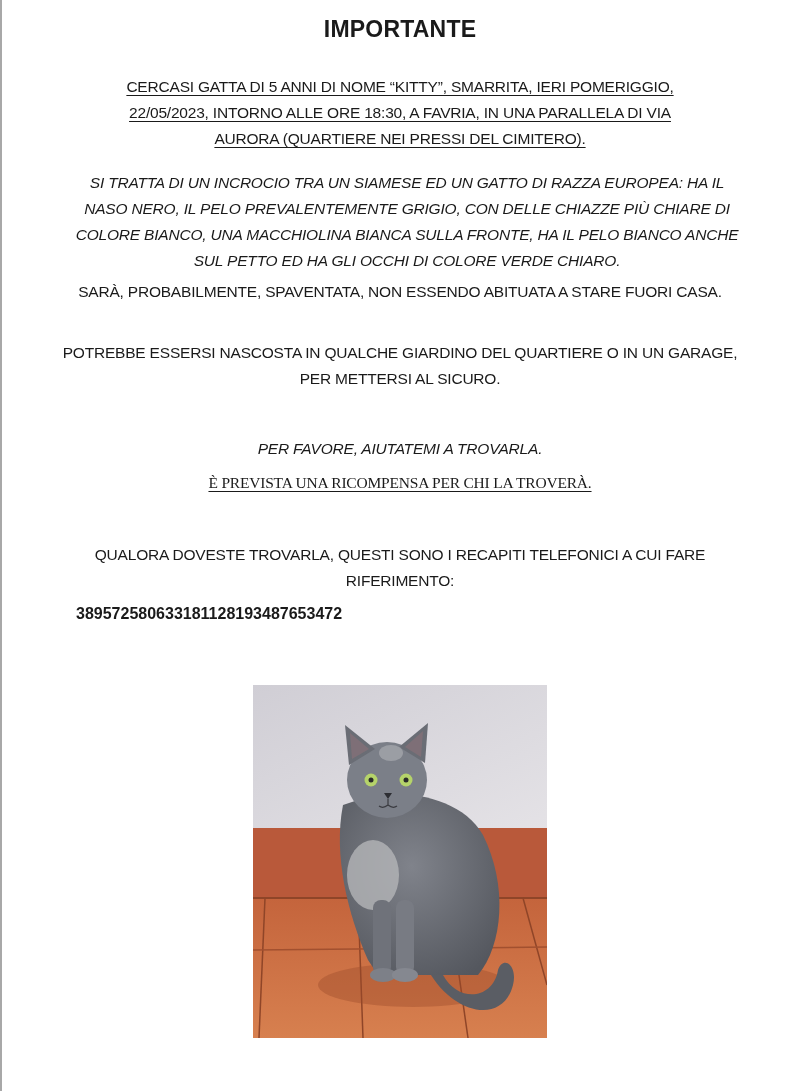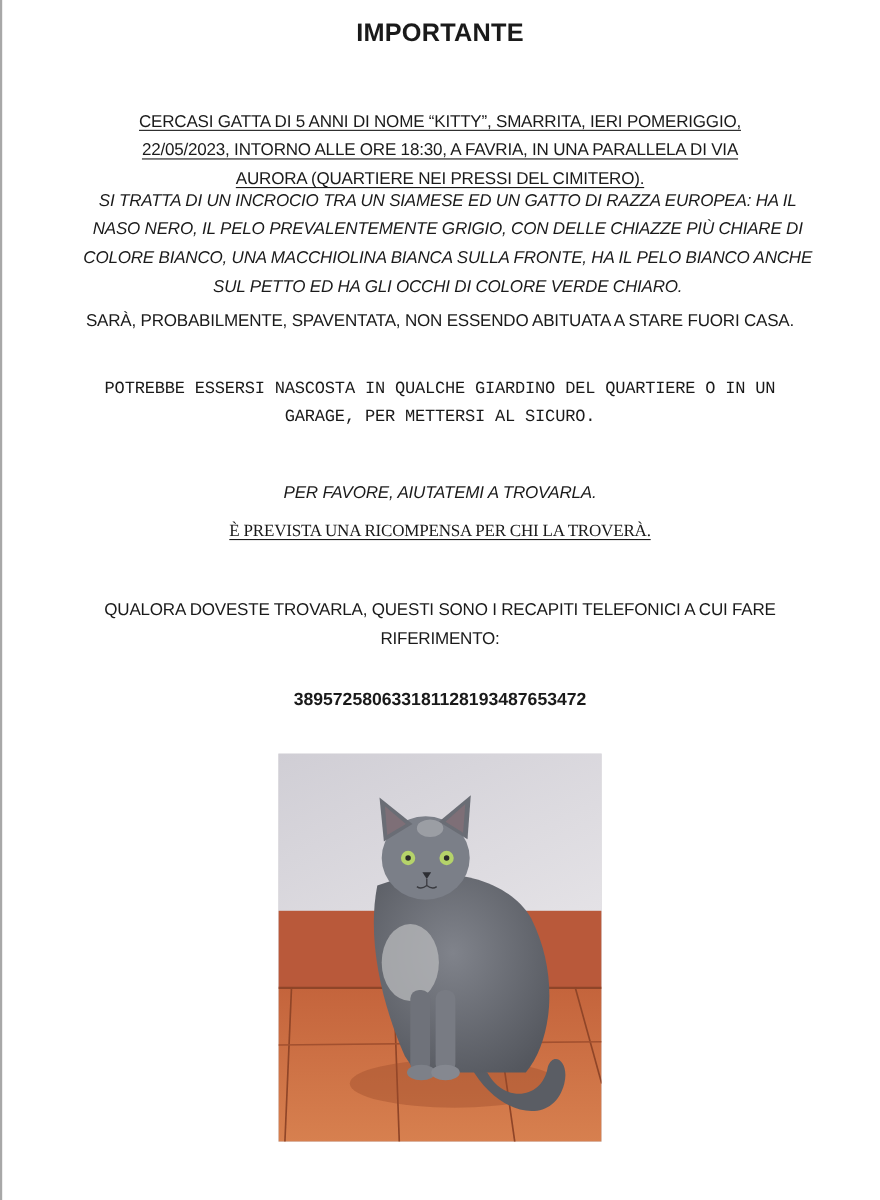--- a/index.html
+++ b/index.html
@@ -42,37 +42,36 @@
       width: 680px;
       text-align: center;
       font-size: 15.5px;
       line-height: 26px;
       letter-spacing: -0.2px;
     }
     .underline {
       text-decoration: underline;
       text-underline-offset: 3px;
     }
-    .p1 { top: 98px; left: 100px; width: 600px; }
+    .p1 { top: 74px; left: 100px; width: 600px; }
     .p2 { top: 170px; left: 69px; width: 676px; font-style: italic; }
     .p3 { top: 279px; }
-    .p4 { top: 340px; font-family: Liberation Mono, monospace; }
+    .p4 { top: 340px; }
     .p5 { top: 436px; font-style: italic; }
     .p6 { top: 470px; font-family: Liberation Serif, serif; }
     .p7 { top: 542px; }
     .phones {
       position: absolute;
       top: 605px;
       left: 76px;
       width: 648px;
       display: flex;
-      justify-content: center;
+      justify-content: flex-start;
       font-weight: bold;
       font-size: 16px;
-      margin-top: 23px;
     }
     .photo-frame {
       position: absolute;
       left: 253px;
       top: 685px;
       width: 294px;
       height: 353px;
       overflow: hidden;
       background: #d6d4d9;
     }

